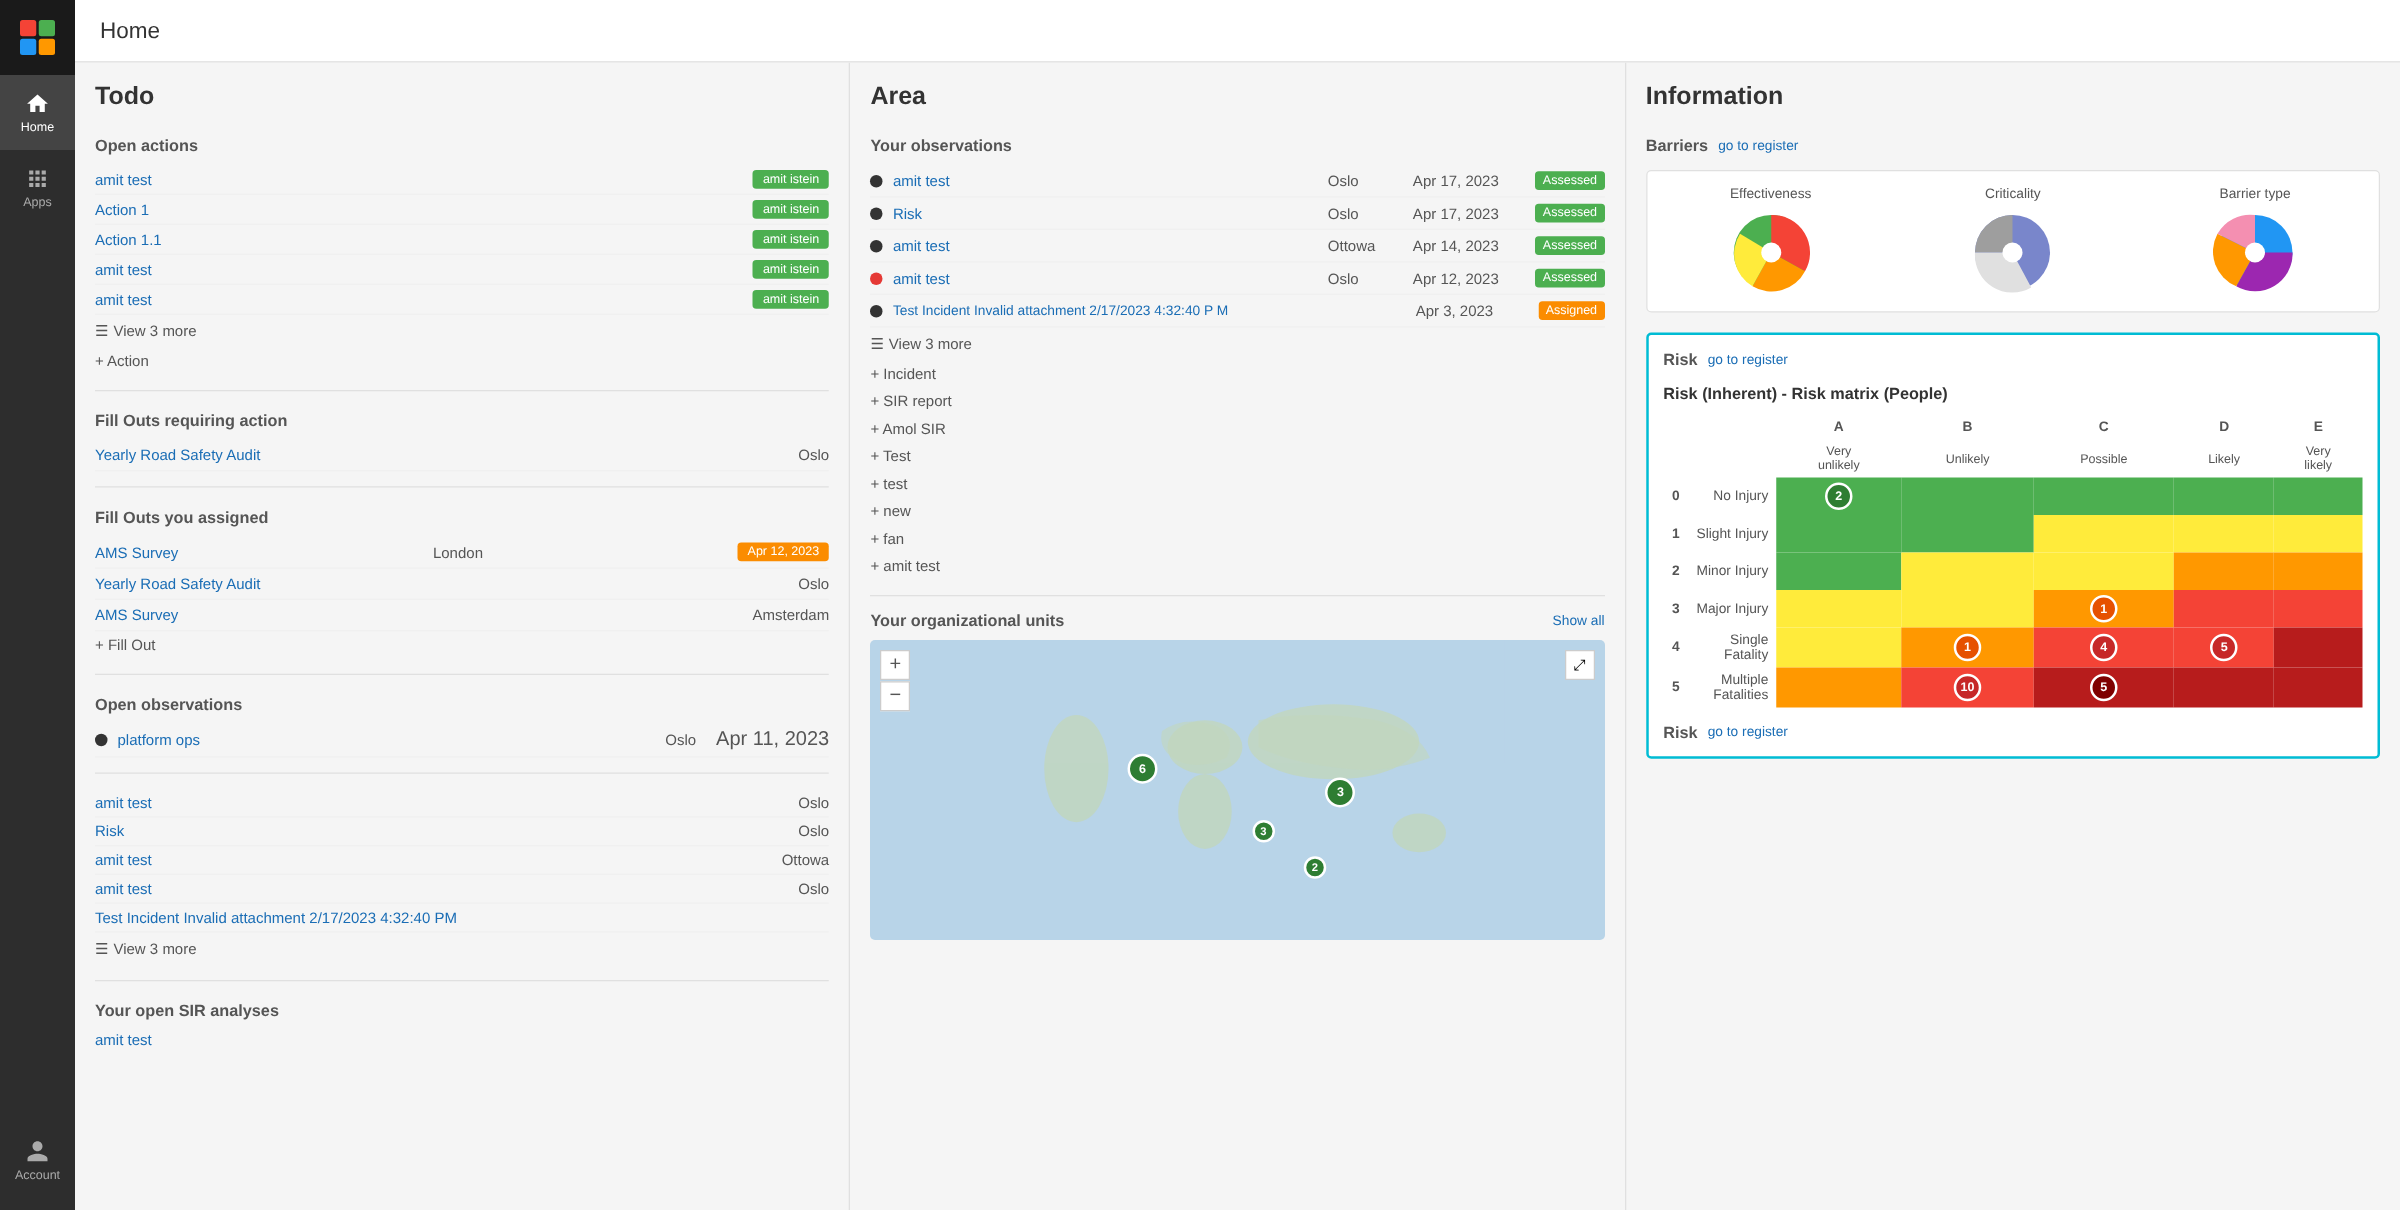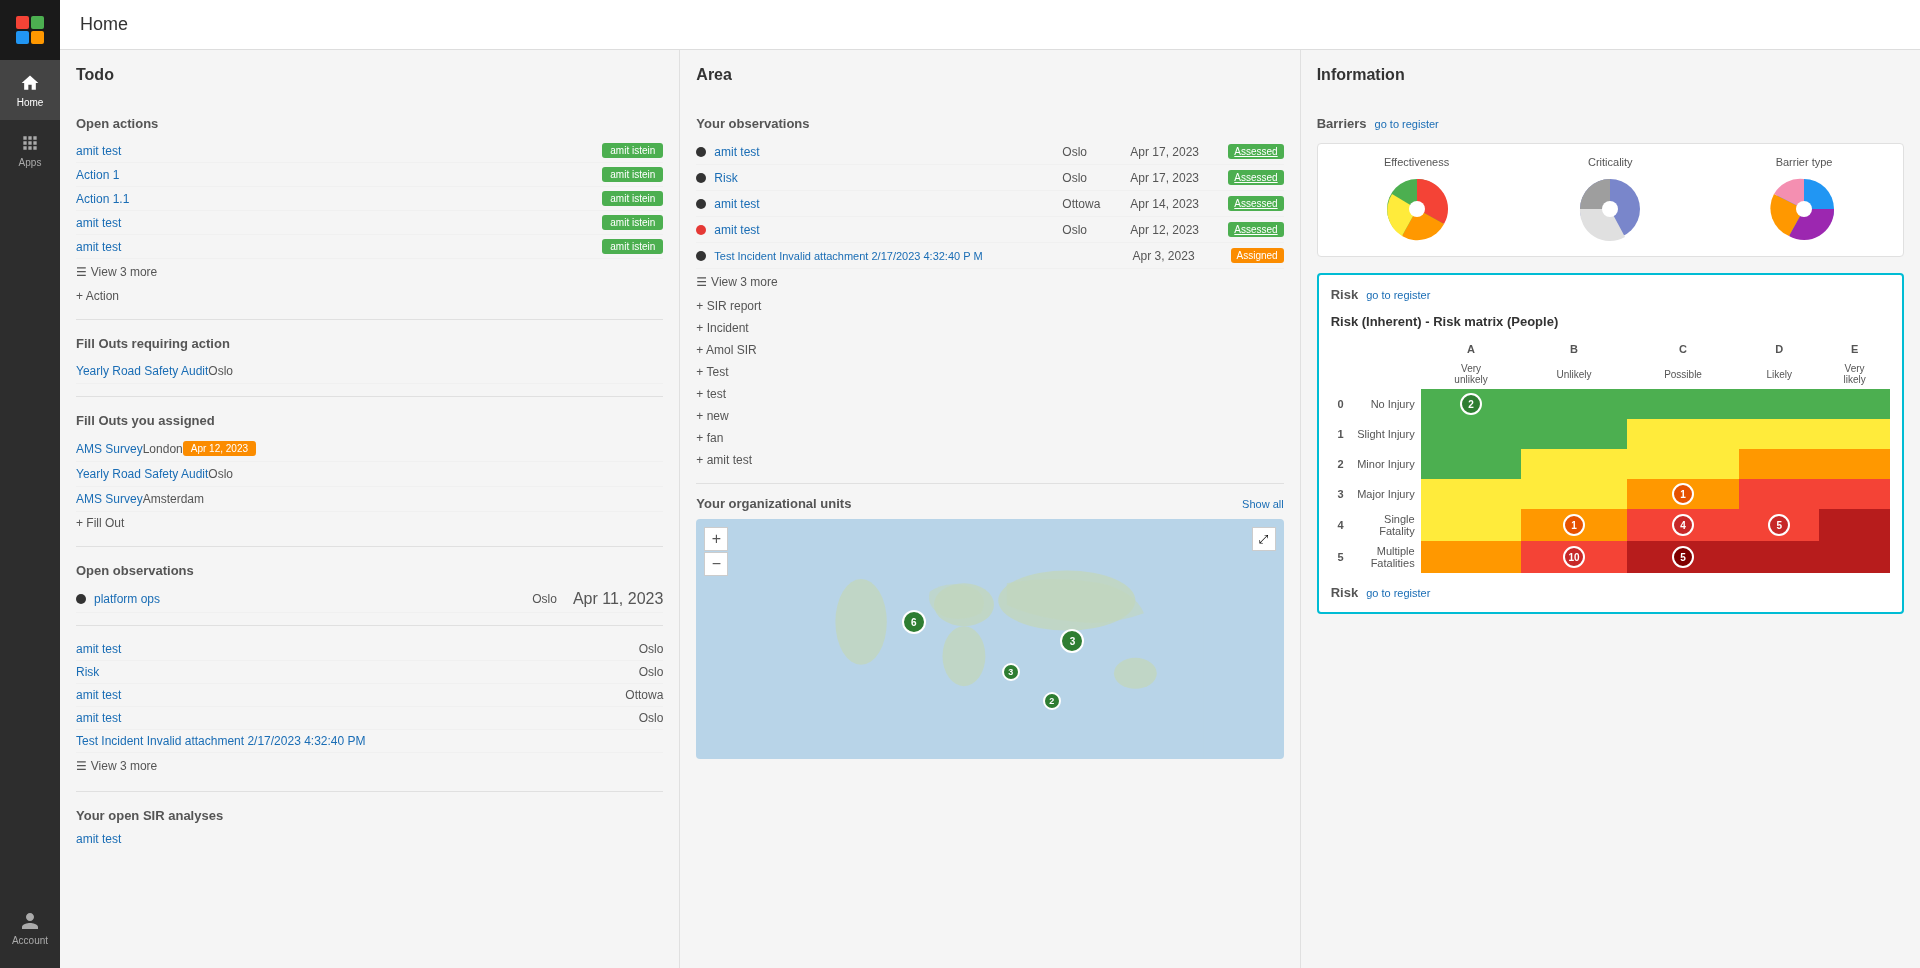--- a/index.html
+++ b/index.html
@@ -84,24 +84,24 @@
     
     .col {
       flex: 1;
       overflow-y: auto;
       padding: 16px;
       border-right: 1px solid #e0e0e0;
     }
     .col:last-child { border-right: none; }
 
     .col-title {
-      font-size: 16px;
+      font-size: 20px;
       font-weight: 600;
       color: #333;
-      margin-bottom: 32px;
+      margin-bottom: 20px;
     }
 
     .section-title {
       font-size: 13px;
       font-weight: 600;
       color: #555;
       margin-bottom: 8px;
       margin-top: 16px;
     }
     .section-title:first-child { margin-top: 0; }
@@ -145,20 +145,21 @@
       color: #555;
       font-size: 12px;
       padding: 4px 0;
       cursor: pointer;
     }
 
     
     .fillout-row {
       display: flex;
       align-items: center;
+      justify-content: space-between;
       padding: 5px 0;
       border-bottom: 1px solid #f0f0f0;
     }
     .fillout-link { color: #1a6db5; font-size: 12px; cursor: pointer; }
     .fillout-loc { color: #555; font-size: 12px; }
     .date-badge {
       background: #fb8c00;
       color: white;
       font-size: 10px;
       padding: 2px 8px;
@@ -192,21 +193,21 @@
     }
     .obs-area-name { flex: 1; color: #1a6db5; font-size: 12px; cursor: pointer; }
     .obs-area-loc { color: #555; font-size: 12px; width: 60px; }
     .obs-area-date { color: #555; font-size: 12px; width: 90px; }
     .status-badge {
       font-size: 10px;
       padding: 2px 6px;
       border-radius: 3px;
       color: white;
     }
-    .status-assessed { background: #4caf50; text-decoration: underline; }
+    .status-assessed { background: #4caf50; }
     .status-assigned { background: #fb8c00; }
 
     
     .map-container {
       width: 100%;
       height: 240px;
       background: #b8d4e8;
       border-radius: 4px;
       position: relative;
       overflow: hidden;
@@ -576,22 +577,22 @@
         <span class="obs-area-name" style="font-size:11px;">Test Incident Invalid attachment 2/17/2023 4:32:40 P M</span>
         <span class="obs-area-date">Apr 3, 2023</span>
         <span class="status-badge status-assigned">Assigned</span>
       </div>
 
       <div class="view-more">
         <span>☰</span>
         <span>View 3 more</span>
       </div>
 
+      <div class="add-action">+ Incident</div>
       <div class="add-action">+ SIR report</div>
-      <div class="add-action">+ Incident</div>
       <div class="add-action">+ Amol SIR</div>
       <div class="add-action">+ Test</div>
       <div class="add-action">+ test</div>
       <div class="add-action">+ new</div>
       <div class="add-action">+ fan</div>
       <div class="add-action">+ amit test</div>
 
       <hr class="divider">
 
       <div class="org-units-header">

